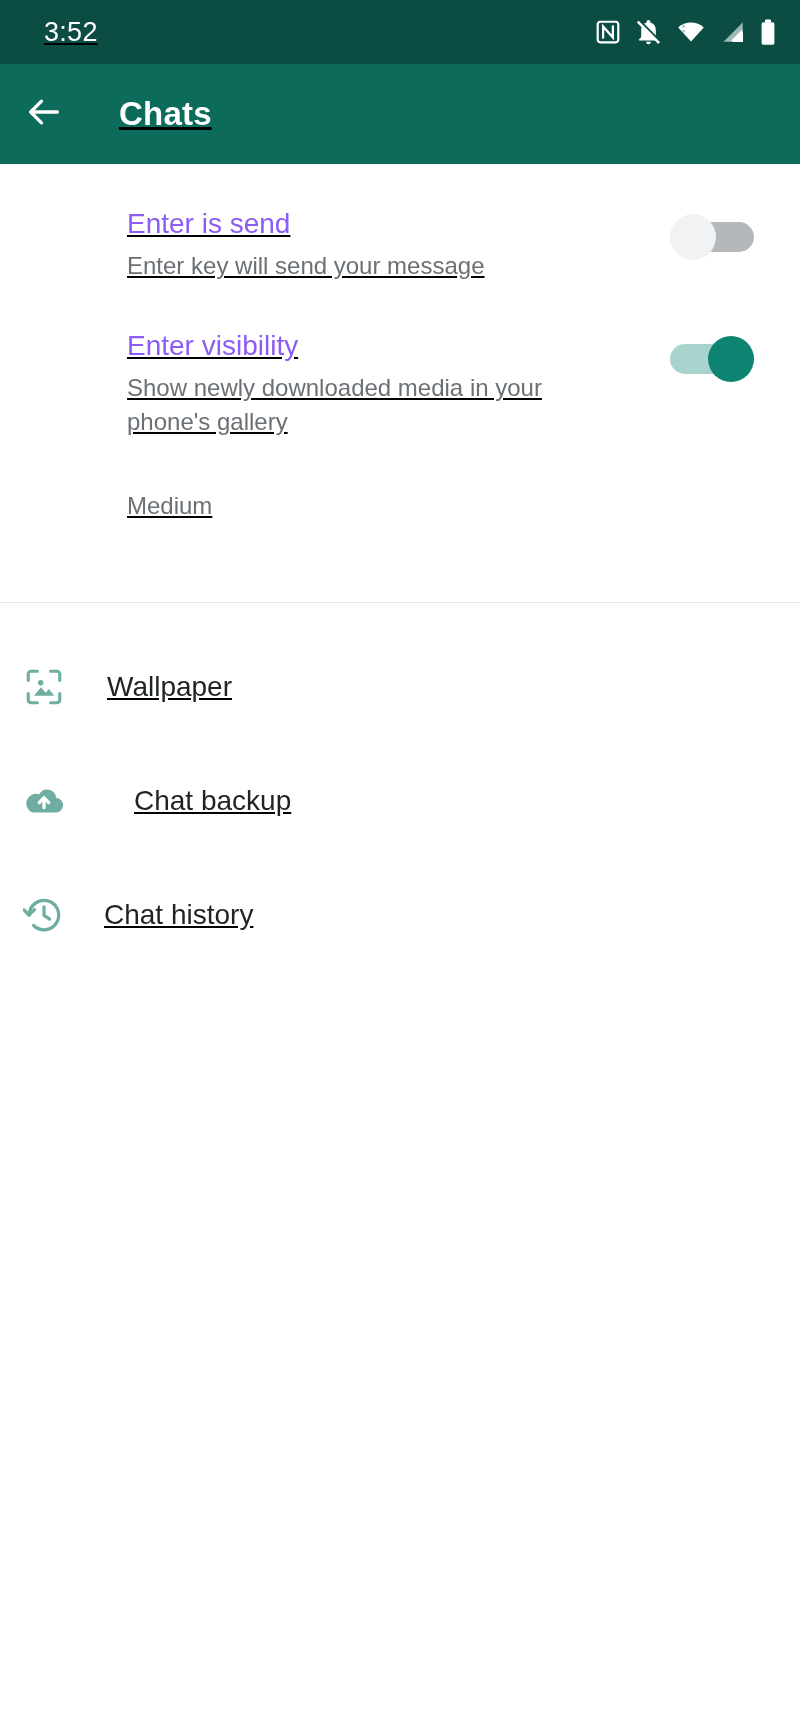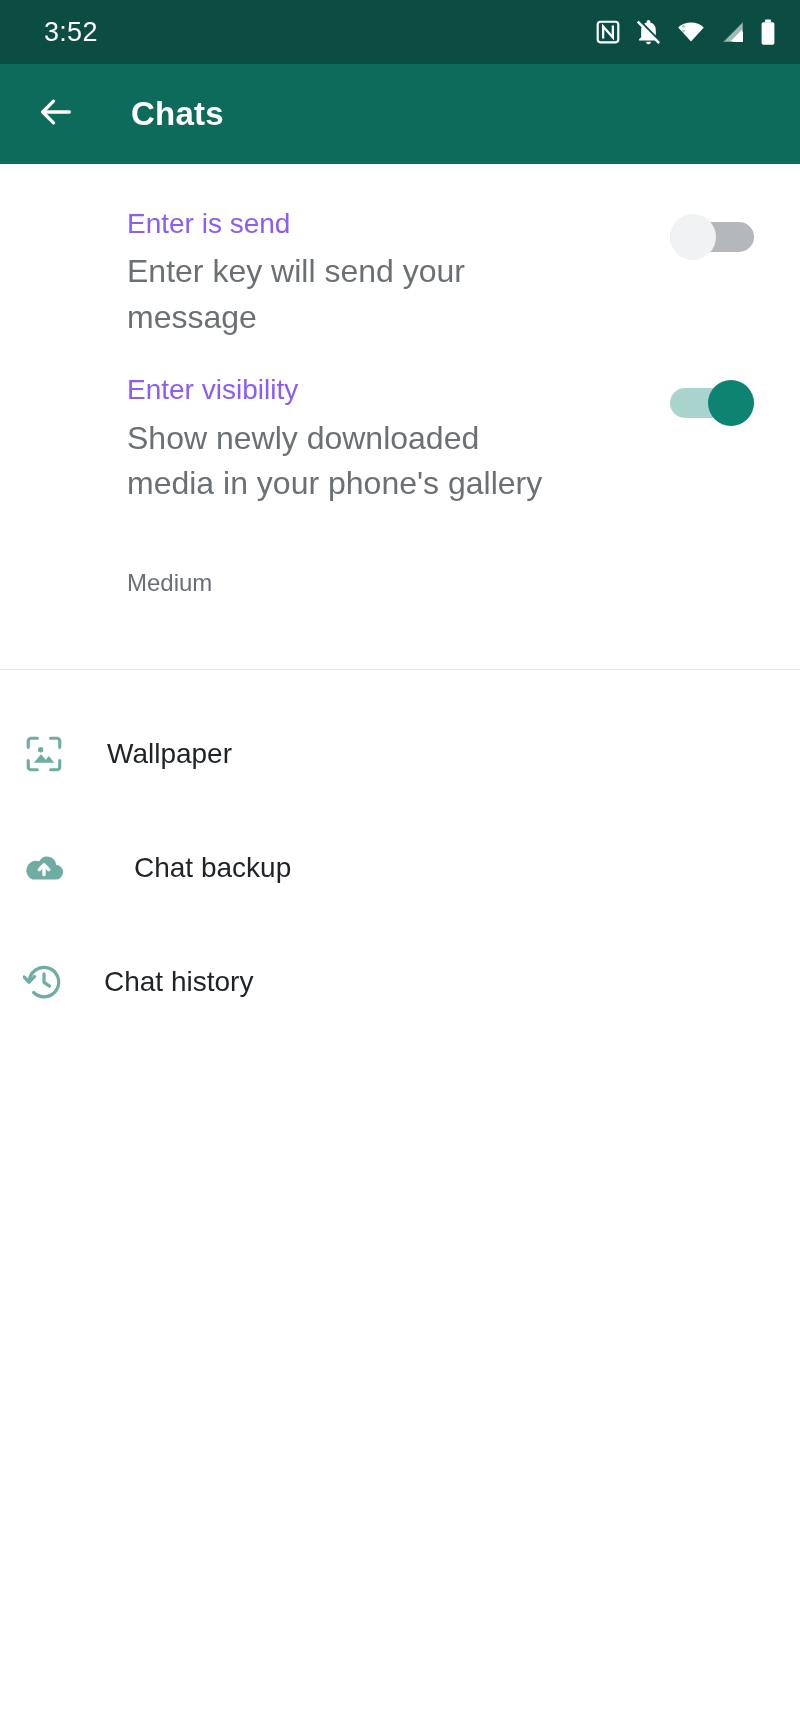--- a/index.html
+++ b/index.html
@@ -11,20 +11,21 @@
     font-family:"Liberation Sans", sans-serif;
     -webkit-font-smoothing:antialiased;
   }
 
   .phone {
     position:relative;
     width:800px;
     height:1218px;
     background:#ffffff;
     overflow:hidden;
+    text-decoration:underline;
   }
 
   
   .status-bar {
     height:64px;
     background:#0b4d42;
     display:flex;
     align-items:center;
     justify-content:space-between;
     padding:0 24px 0 44px;
@@ -40,21 +41,21 @@
     gap:14px;
   }
   .status-icons svg { display:block; }
 
   
   .app-bar {
     height:100px;
     background:#0d6b5b;
     display:flex;
     align-items:center;
-    padding-left:28px;
+    padding-left:16px;
   }
   .back-btn {
     width:56px;
     height:56px;
     display:flex;
     align-items:center;
     justify-content:center;
     cursor:pointer;
   }
   .app-title {
@@ -76,31 +77,31 @@
     position:relative;
   }
   .setting-texts { flex:1; padding-top:6px; }
 
   .setting-title {
     font-size:28px;
     color:#8b5cf6;
     line-height:1.3;
   }
   .setting-sub {
-    font-size:32px;
+    font-size:24px;
     color:#6b7075;
     line-height:1.42;
     margin-top:7px;
     max-width:430px;
   }
   .setting-value {
     font-size:24px;
     color:#6b7075;
     line-height:1.42;
-    margin-top:23px;
+    margin-top:13px;
   }
 
   
   .toggle {
     width:84px;
     height:46px;
     position:relative;
     flex:0 0 auto;
     margin-top:14px;
     margin-right:18px;

